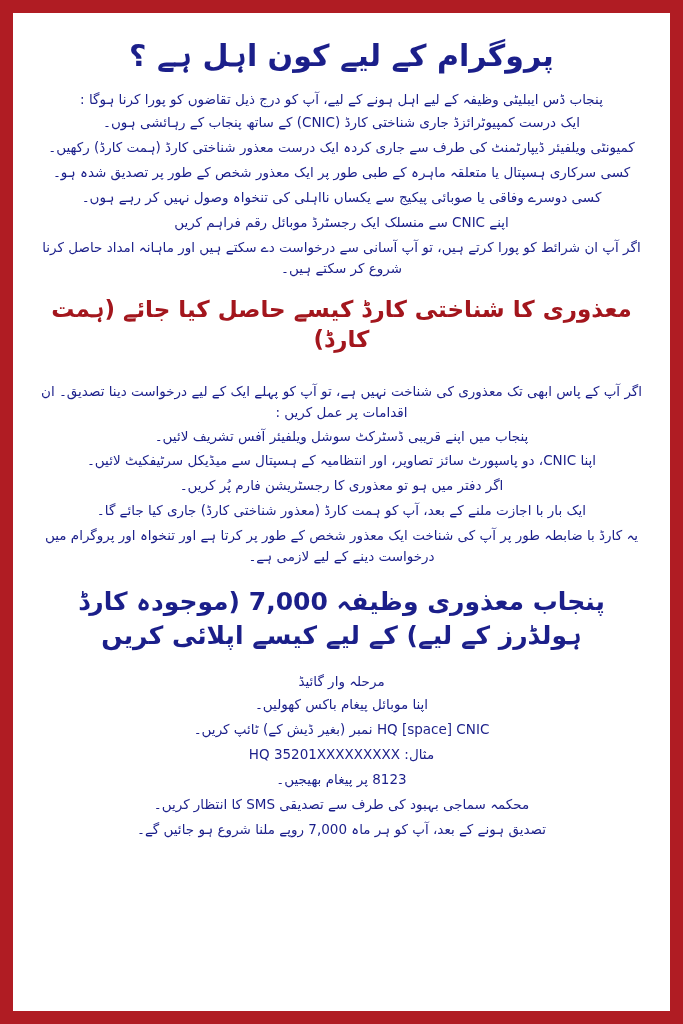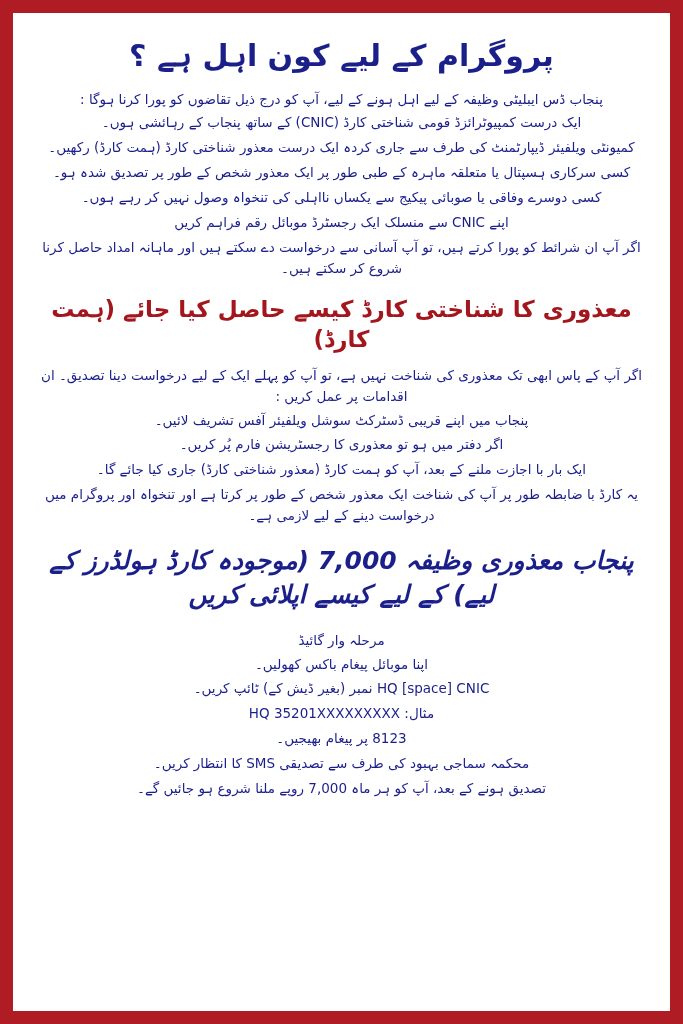--- a/index.html
+++ b/index.html
@@ -57,28 +57,27 @@
     color: #1b1f8a;
     font-weight: bold;
     margin: 8px 0 14px 0;
     letter-spacing: 0.5px;
   }
   h2.heading-sec {
     font-size: 23px;
     line-height: 1.3;
     color: #a3161d;
     font-weight: bold;
-    margin: 16px 0 10px 0;
+    margin: 16px 0 26px 0;
   }
   h2.heading-sec.blue {
     color: #1b1f8a;
     font-size: 25px;
     line-height: 1.35;
     margin: 18px 0 12px 0;
-    font-style: italic;
   }
   p.line {
     font-size: 13.5px;
     line-height: 1.55;
     color: #1b1f8a;
     margin: 0 0 3px 0;
     font-weight: normal;
   }
   .eligibility-list p.line,
   .howto-list p.line,
@@ -94,34 +93,35 @@
   <div class="frame-outer"></div>
   <div class="frame-inner"></div>
 
   <div class="content">
 
     <h1 class="heading-main">پروگرام کے لیے کون اہل ہے ؟</h1>
 
     <section>
       <p class="line">پنجاب ڈس ایبلیٹی وظیفہ کے لیے اہل ہونے کے لیے، آپ کو درج ذیل تقاضوں کو پورا کرنا ہوگا :</p>
       <div class="eligibility-list">
-        <p class="line">ایک درست کمپیوٹرائزڈ قومی شناختی کارڈ (CNIC) کے ساتھ پنجاب کے رہائشی ہوں۔</p>
+        <p class="line">ایک درست کمپیوٹرائزڈ جاری شناختی کارڈ (CNIC) کے ساتھ پنجاب کے رہائشی ہوں۔</p>
         <p class="line">کمیونٹی ویلفیئر ڈیپارٹمنٹ کی طرف سے جاری کردہ ایک درست معذور شناختی کارڈ (ہمت کارڈ) رکھیں۔</p>
         <p class="line">کسی سرکاری ہسپتال یا متعلقہ ماہرہ کے طبی طور پر ایک معذور شخص کے طور پر تصدیق شدہ ہو۔</p>
         <p class="line">کسی دوسرے وفاقی یا صوبائی پیکیج سے یکساں نااہلی کی تنخواہ وصول نہیں کر رہے ہوں۔</p>
         <p class="line">اپنے CNIC سے منسلک ایک رجسٹرڈ موبائل رقم فراہم کریں</p>
         <p class="line">اگر آپ ان شرائط کو پورا کرتے ہیں، تو آپ آسانی سے درخواست دے سکتے ہیں اور ماہانہ امداد حاصل کرنا شروع کر سکتے ہیں۔</p>
       </div>
     </section>
 
     <section>
       <h2 class="heading-sec">معذوری کا شناختی کارڈ کیسے حاصل کیا جائے (ہمت کارڈ)</h2>
       <p class="line">اگر آپ کے پاس ابھی تک معذوری کی شناخت نہیں ہے، تو آپ کو پہلے ایک کے لیے درخواست دینا تصدیق۔ ان اقدامات پر عمل کریں :</p>
       <div class="howto-list">
         <p class="line">پنجاب میں اپنے قریبی ڈسٹرکٹ سوشل ویلفیئر آفس تشریف لائیں۔</p>
+        <p class="line">اپنا CNIC، دو پاسپورٹ سائز تصاویر، اور انتظامیہ کے ہسپتال سے میڈیکل سرٹیفکیٹ لائیں۔</p>
         <p class="line">اگر دفتر میں ہو تو معذوری کا رجسٹریشن فارم پُر کریں۔</p>
         <p class="line">ایک بار با اجازت ملنے کے بعد، آپ کو ہمت کارڈ (معذور شناختی کارڈ) جاری کیا جائے گا۔</p>
         <p class="line">یہ کارڈ با ضابطہ طور پر آپ کی شناخت ایک معذور شخص کے طور پر کرتا ہے اور تنخواہ اور پروگرام میں درخواست دینے کے لیے لازمی ہے۔</p>
       </div>
     </section>
 
     <section>
       <h2 class="heading-sec blue">پنجاب معذوری وظیفہ 7,000 (موجودہ کارڈ ہولڈرز کے لیے) کے لیے کیسے اپلائی کریں</h2>
       <div class="spacer-sm"></div>
       <p class="line">مرحلہ وار گائیڈ</p>

